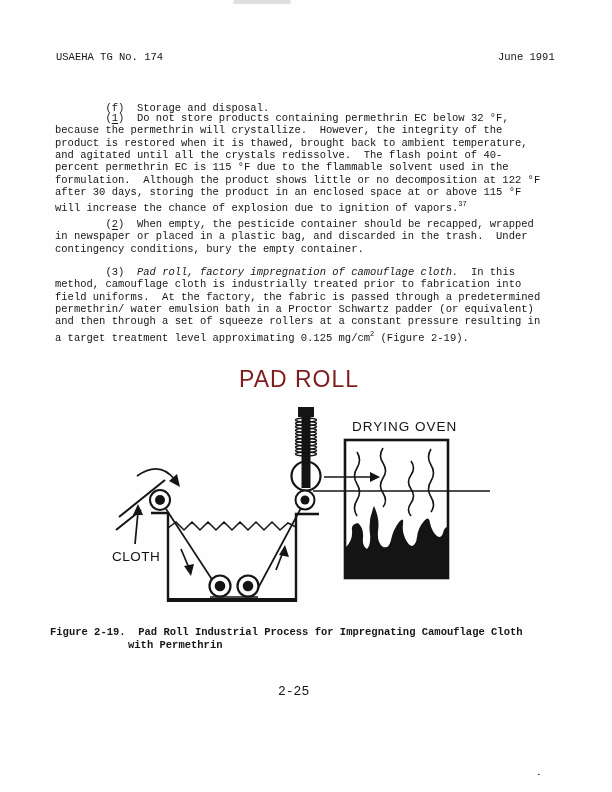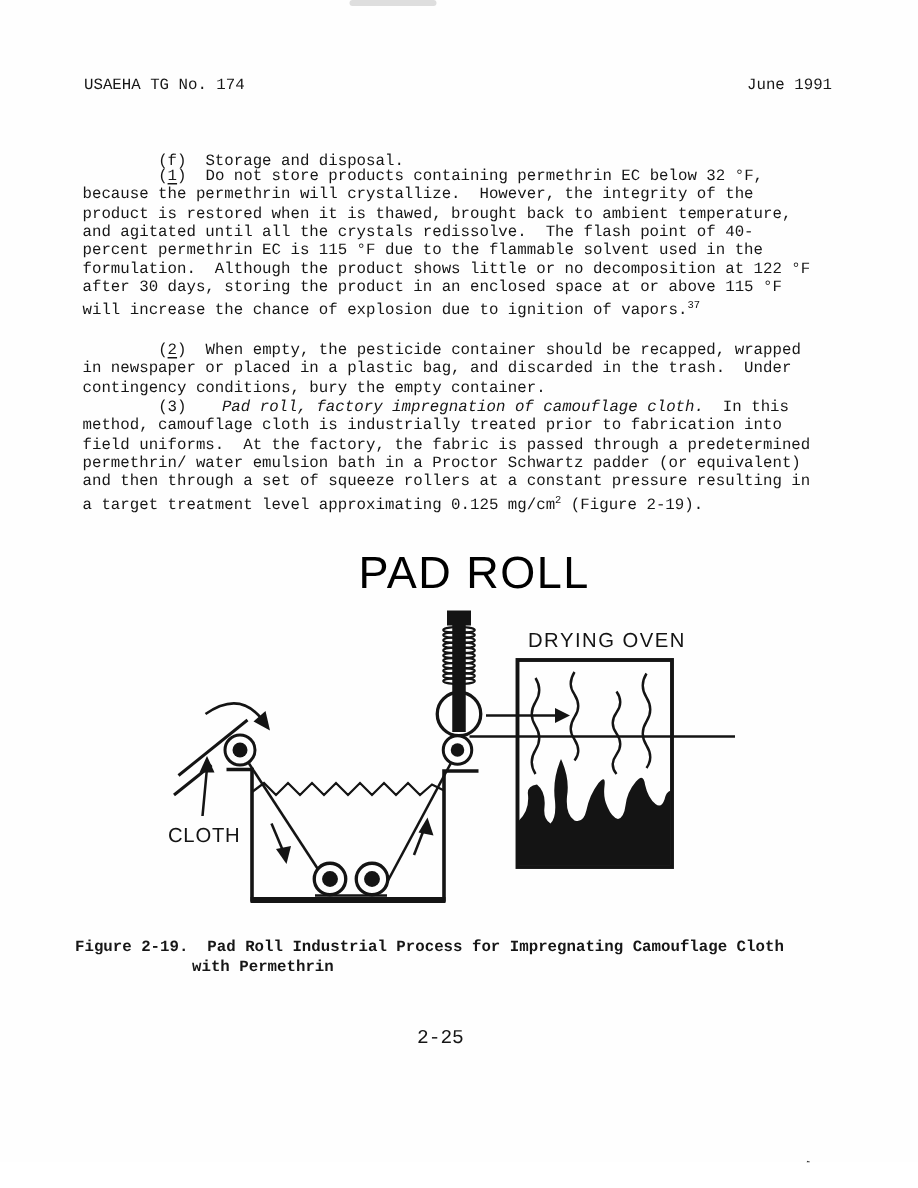--- a/index.html
+++ b/index.html
@@ -7,26 +7,26 @@
     position:relative; width:612px; height:775px; overflow:hidden;
     background:#fefefe; color:#161616;
     font-family:"Liberation Mono","DejaVu Sans Mono",monospace;
     padding-left:36px;
   }
   .txt {
     position:absolute; white-space:pre-wrap;
     font-size:10.5px; line-height:12.35px; letter-spacing:0;
   }
   .un { text-decoration:underline; text-underline-offset:2px; }
-  .it { font-style:italic;margin-left:11px; }
+  .it { font-style:italic; }
   .sup { font-size:7px; vertical-align:4.5px; }
   .figtitle {
     position:absolute; left:239px; top:366px;
     font-family:"Liberation Sans","DejaVu Sans",sans-serif;
-    font-size:30px; font-weight:400; letter-spacing:1px; color:#000000;
+    font-size:23px; font-weight:400; letter-spacing:1px; color:#7f1d1d;
   }
   .cap { font-weight:bold; }
   .pagenum { position:absolute; left:278px; top:684px; font-size:13px; }
   .smudge {
     position:absolute; left:233px; top:0; width:58px; height:4px;
     background:#b9b9b9; opacity:.45; border-radius:2px;
   }
   .speck {
     position:absolute; left:537px; top:774px; width:2px; height:7px;
     background:#3a3a3a; transform:rotate(18deg);
@@ -55,21 +55,21 @@
 
   <div class="txt" style="left:55px; top:112px; width:520px;"><span>        (</span><span class="un">1</span><span>)  Do not store products containing permethrin EC below 32 °F,
 because the permethrin will crystallize.  However, the integrity of the
 product is restored when it is thawed, brought back to ambient temperature,
 and agitated until all the crystals redissolve.  The flash point of 40-
 percent permethrin EC is 115 °F due to the flammable solvent used in the
 formulation.  Although the product shows little or no decomposition at 122 °F
 after 30 days, storing the product in an enclosed space at or above 115 °F
 will increase the chance of explosion due to ignition of vapors.</span><span class="sup">37</span></div>
 
-  <div class="txt" style="left:55px; top:228px; width:520px;"><span>        (</span><span class="un">2</span><span>)  When empty, the pesticide container should be recapped, wrapped
+  <div class="txt" style="left:55px; top:218px; width:520px;"><span>        (</span><span class="un">2</span><span>)  When empty, the pesticide container should be recapped, wrapped
 in newspaper or placed in a plastic bag, and discarded in the trash.  Under
 contingency conditions, bury the empty container.</span></div>
 
   <div class="txt" style="left:55px; top:266px; width:520px;"><span>        (3)  </span><span class="it">Pad roll, factory impregnation of camouflage cloth.</span><span>  In this
 method, camouflage cloth is industrially treated prior to fabrication into
 field uniforms.  At the factory, the fabric is passed through a predetermined
 permethrin/ water emulsion bath in a Proctor Schwartz padder (or equivalent)
 and then through a set of squeeze rollers at a constant pressure resulting in
 a target treatment level approximating 0.125 mg/cm</span><span class="sup">2</span><span> (Figure 2-19).</span></div>
 

